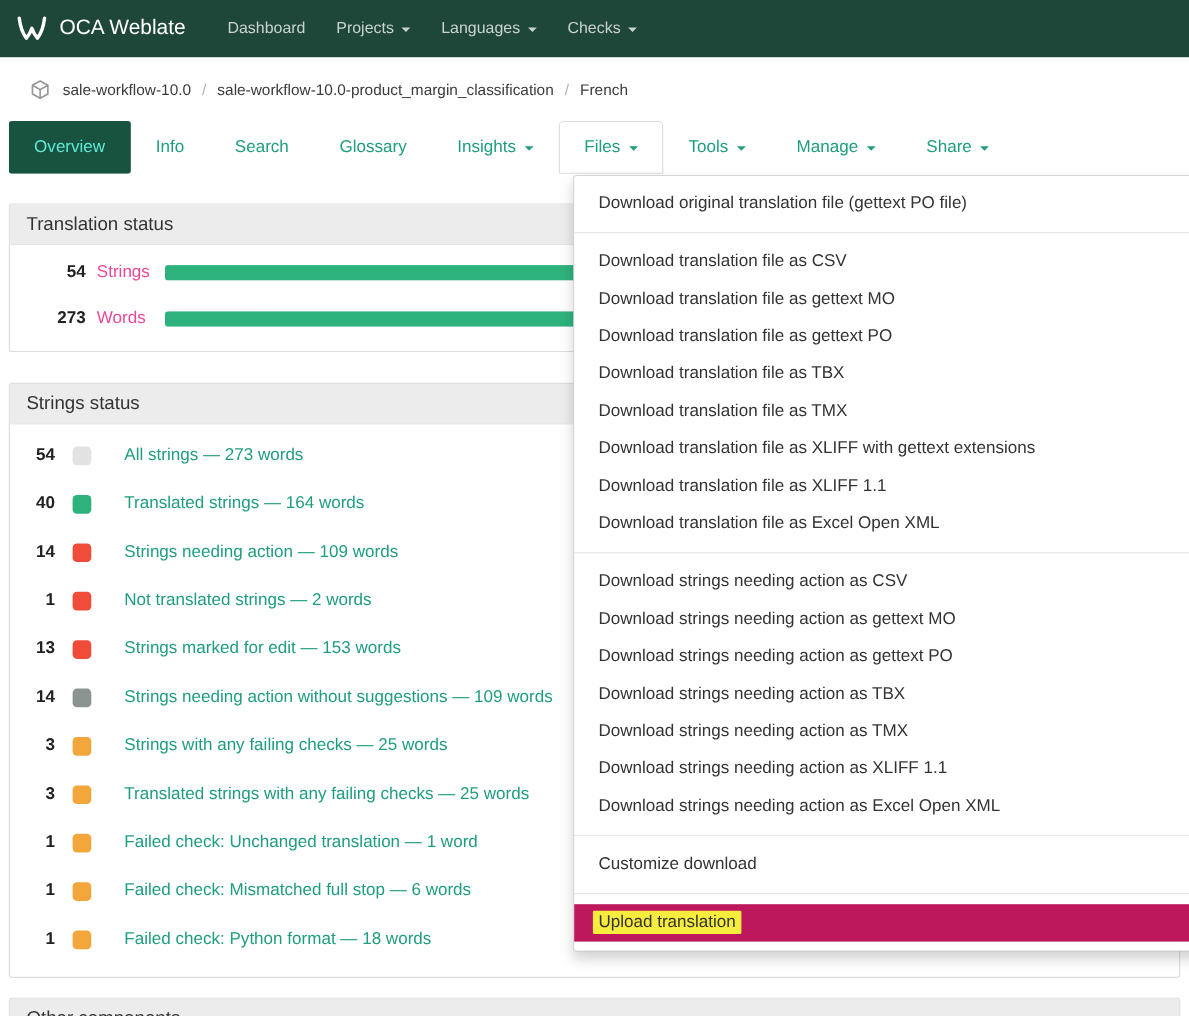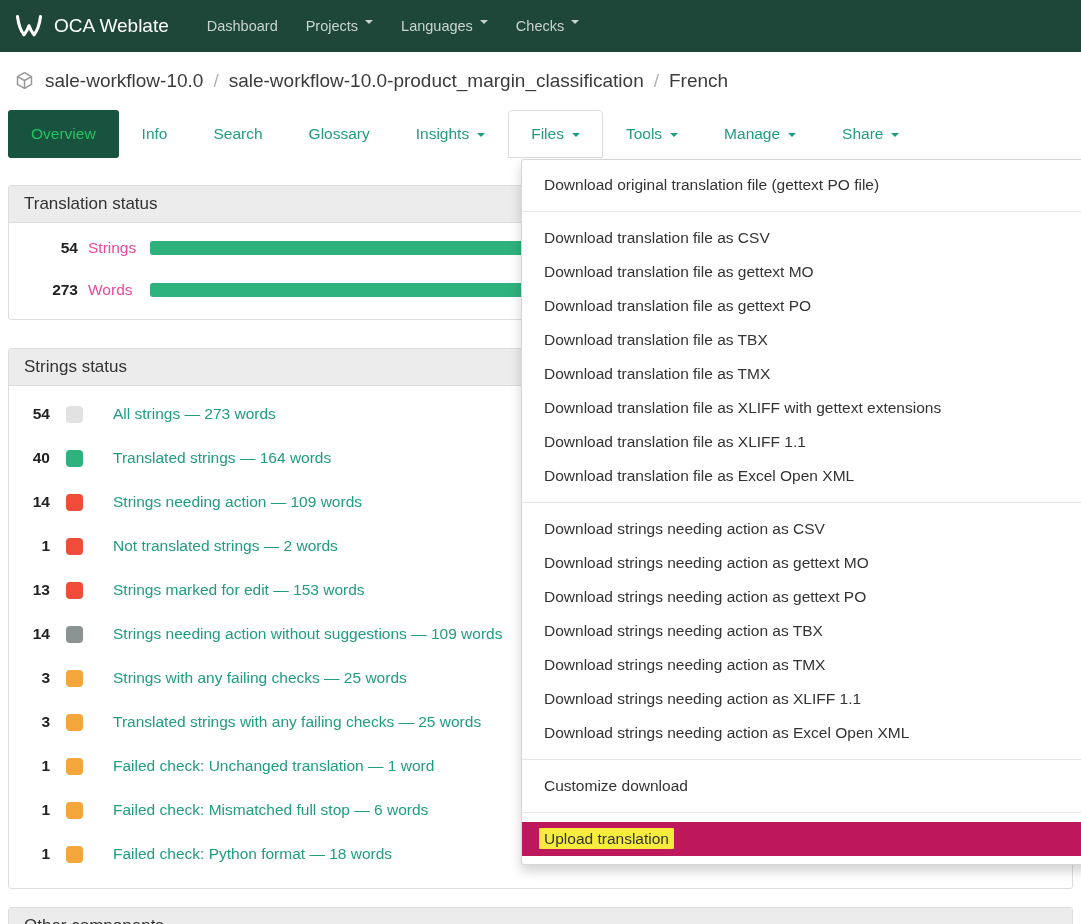--- a/index.html
+++ b/index.html
@@ -6,31 +6,31 @@
   html,body{width:1081px;height:924px;overflow:hidden}
   body{
     font-family:"Liberation Sans","DejaVu Sans",sans-serif;
     font-size:15px;color:#333;background:#fff;position:relative;
   }
   
   .navbar{height:52px;background:var(--navbar,#1e4639);display:flex;align-items:center;padding:0 14px;gap:24px}
   .brand{display:flex;align-items:center;gap:10px;color:#fff;font-size:19px;font-weight:normal;cursor:pointer;white-space:nowrap}
   .logo svg{width:30px;height:30px;display:block}
   .nav-items{display:flex;list-style:none;align-items:center}
-  .nav-item{color:#c9d4cf;font-size:14.5px;padding:9px 14px;display:flex;gap:7px;cursor:pointer;white-space:nowrap}
+  .nav-item{color:#c9d4cf;font-size:14.5px;padding:9px 14px;display:flex;align-items:center;gap:7px;cursor:pointer;white-space:nowrap}
   .caret{width:0;height:0;border-left:4px solid transparent;border-right:4px solid transparent;border-top:4px solid currentColor;display:inline-block;margin-top:2px}
   
-  .breadcrumb{display:flex;align-items:flex-start;gap:10px;padding:18px 14px;font-size:19px;height:58px}
+  .breadcrumb{display:flex;align-items:center;gap:10px;padding:18px 26px;font-size:14px;height:58px}
   .bc-icon svg{width:21px;height:21px;display:block}
   .bc-link{color:#3b3b3b;text-decoration:none;cursor:pointer;white-space:nowrap}
   .bc-sep{color:#b3b3b3}
   
   .tabs{display:flex;align-items:stretch;padding:0 8px;height:48px}
   .tab{display:flex;align-items:center;gap:8px;padding:0 22px;color:var(--link,#1f9d80);font-size:15.5px;cursor:pointer;border:1px solid transparent;white-space:nowrap}
-  .tab.active{background:var(--tabActive,#17533f);color:#22c55e;border-radius:3px}
+  .tab.active{background:var(--tabActive,#17533f);color:#5eead4;border-radius:3px}
   .tab.open{background:#fff;border-color:#ddd;border-radius:4px 4px 0 0}
   .tab .caret{border-top-color:currentColor}
   
   .dropdown{position:absolute;left:521px;top:159px;width:588px;background:#fff;
     border:1px solid rgba(0,0,0,.16);border-radius:3px;box-shadow:0 6px 12px rgba(0,0,0,.18);
     padding:8px 0;z-index:50}
   .menu-item{display:block;padding:6px 22px;font-size:15.5px;line-height:22px;color:#333;cursor:pointer;text-decoration:none}
   .menu-item.active-row{background:#be185d}
   .menu-item .hl{border-radius:1px;padding:2px 5px;margin:-2px -5px}
   .menu-divider{height:1px;background:#e5e5e5;margin:9px 0}

